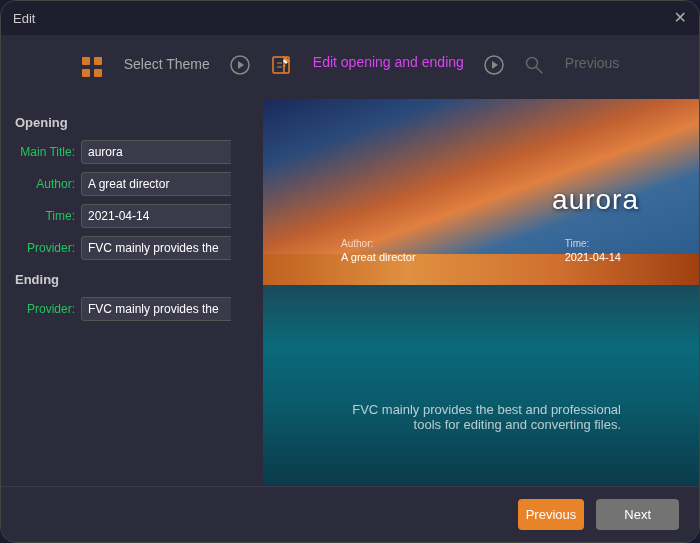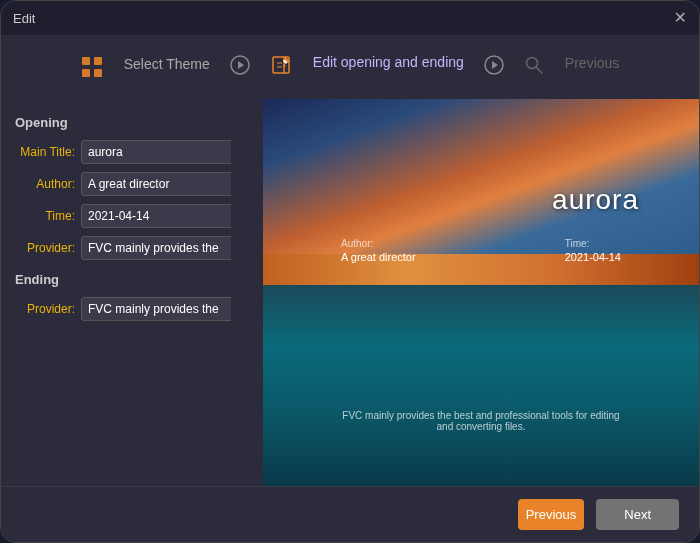--- a/index.html
+++ b/index.html
@@ -56,21 +56,21 @@
     .tab-item {
       display: flex;
       align-items: flex-start;
       gap: 21px;
       padding: 8px 16px;
       cursor: pointer;
       color: #aaa;
       font-size: 14px;
     }
     .tab-item.active {
-      color: #c4b5fd;
+      color: #d946ef;
     }
     .tab-icon {
       font-size: 18px;
       color: #e8832a;
     }
     .tab-separator {
       color: #888;
       font-size: 20px;
       margin: 0 4px;
     }
@@ -96,21 +96,21 @@
       font-weight: bold;
       margin-bottom: 10px;
     }
     .field-row {
       display: flex;
       align-items: center;
       margin-bottom: 8px;
       gap: 6px;
     }
     .field-label {
-      color: #eab308;
+      color: #22c55e;
       font-size: 12px;
       width: 60px;
       flex-shrink: 0;
       text-align: right;
     }
     .field-input {
       flex: 1;
       background: #3a3a4a;
       border: 1px solid #555;
       border-radius: 3px;
@@ -209,22 +209,22 @@
     .meta-val {
       color: #fff;
       font-size: 11px;
     }
     .preview-footer {
       position: absolute;
       bottom: 14%;
       left: 50%;
       transform: translateX(-50%);
       color: rgba(255,255,255,0.7);
-      font-size: 10px;
-      text-align: center;
+      font-size: 13px;
+      text-align: right;
       width: 280px;
     }
     .bottom-bar {
       height: 56px;
       background: #2b2b3b;
       display: flex;
       align-items: center;
       justify-content: flex-end;
       padding: 0 20px;
       gap: 12px;

